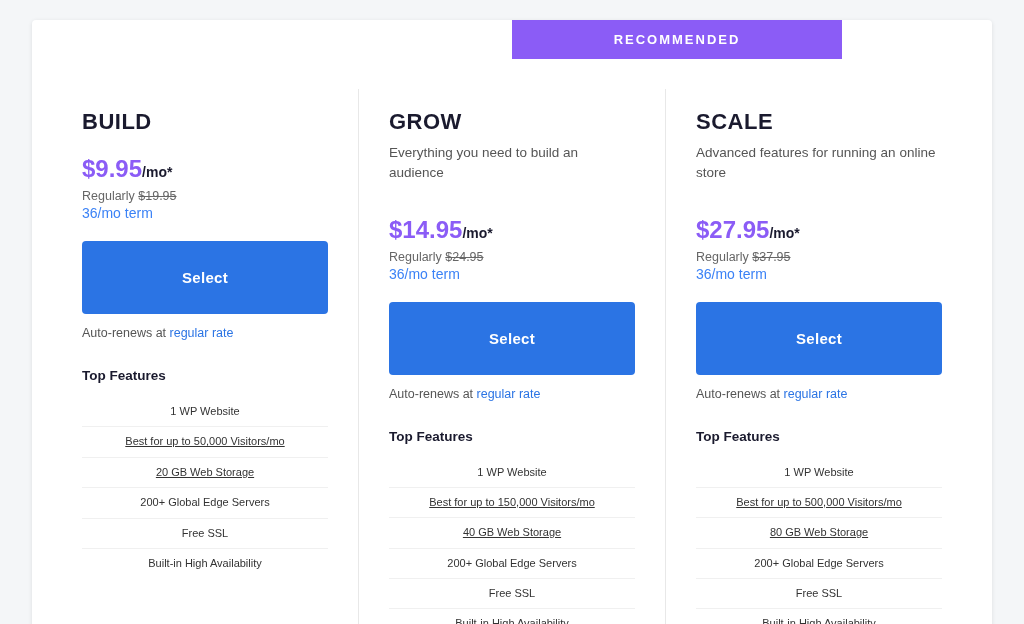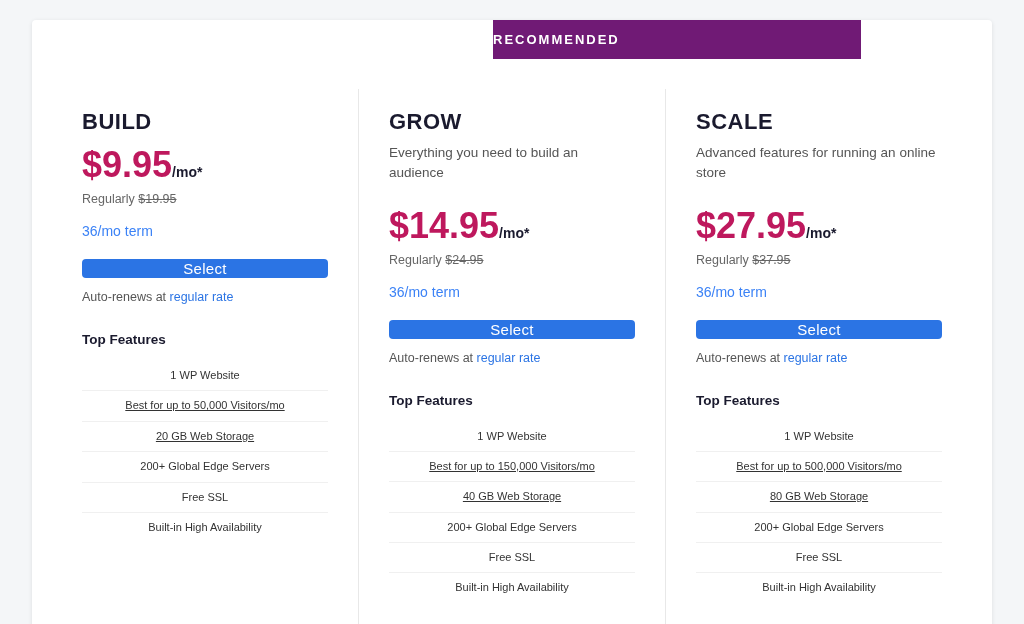--- a/index.html
+++ b/index.html
@@ -16,23 +16,23 @@
       display: flex;
       flex-direction: column;
       align-items: center;
       width: 960px;
       background: #fff;
       border-radius: 4px;
       box-shadow: 0 1px 4px rgba(0,0,0,0.1);
       overflow: hidden;
     }
     .recommended-banner {
-      background: #701a75;
-      width: 368px;
-      text-align: left;
+      background: #8b5cf6;
+      width: 330px;
+      text-align: center;
       padding: 12px 0;
       color: #fff;
       letter-spacing: 2px;
       font-size: 13px;
       font-weight: 600;
       align-self: center;
       margin-left: 330px;
     }
     .plans-container {
       display: flex;
@@ -62,53 +62,53 @@
       line-height: 1.5;
       margin-bottom: 20px;
       min-height: 40px;
     }
     .plan-price {
       display: flex;
       align-items: baseline;
       margin-bottom: 6px;
     }
     .price-amount {
-      font-size: 36px;
+      font-size: 24px;
       font-weight: 800;
-      color: #be185d;
+      color: #8b5cf6;
     }
     .price-per {
       font-size: 14px;
       font-weight: 600;
       color: #1a1a2e;
       margin-top: 21px;
     }
     .price-regularly {
       font-size: 12.5px;
       color: #666;
-      margin-bottom: 17px;
+      margin-bottom: 2px;
     }
     .price-regularly s {
       color: #666;
     }
     .price-term {
       font-size: 14px;
       color: #3b82f6;
       margin-bottom: 20px;
     }
     .select-btn {
       display: block;
       width: 100%;
-      padding: 1px 0;
+      padding: 28px 0;
       background: #2b74e4;
       color: #fff;
       border: none;
       border-radius: 4px;
       font-size: 15px;
-      font-weight: 400;
+      font-weight: 700;
       cursor: pointer;
       text-align: center;
       margin-bottom: 12px;
       letter-spacing: 0.3px;
     }
     .auto-renew {
       font-size: 12.5px;
       color: #555;
       margin-bottom: 28px;
     }

